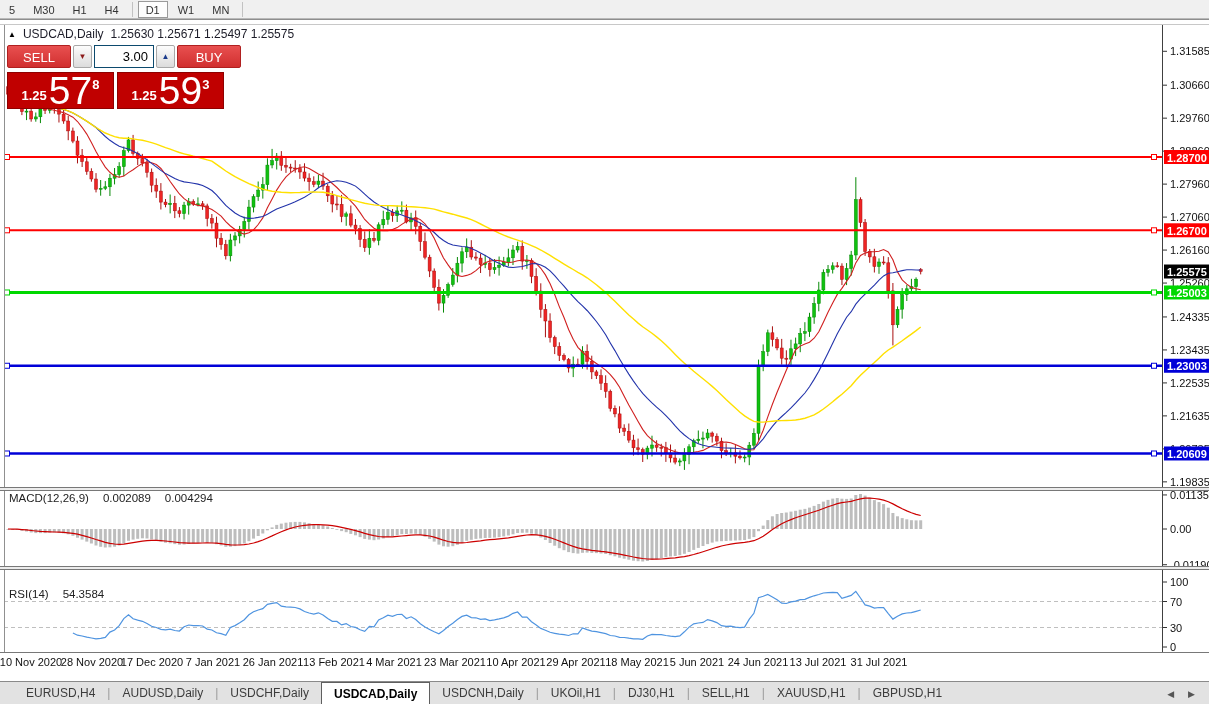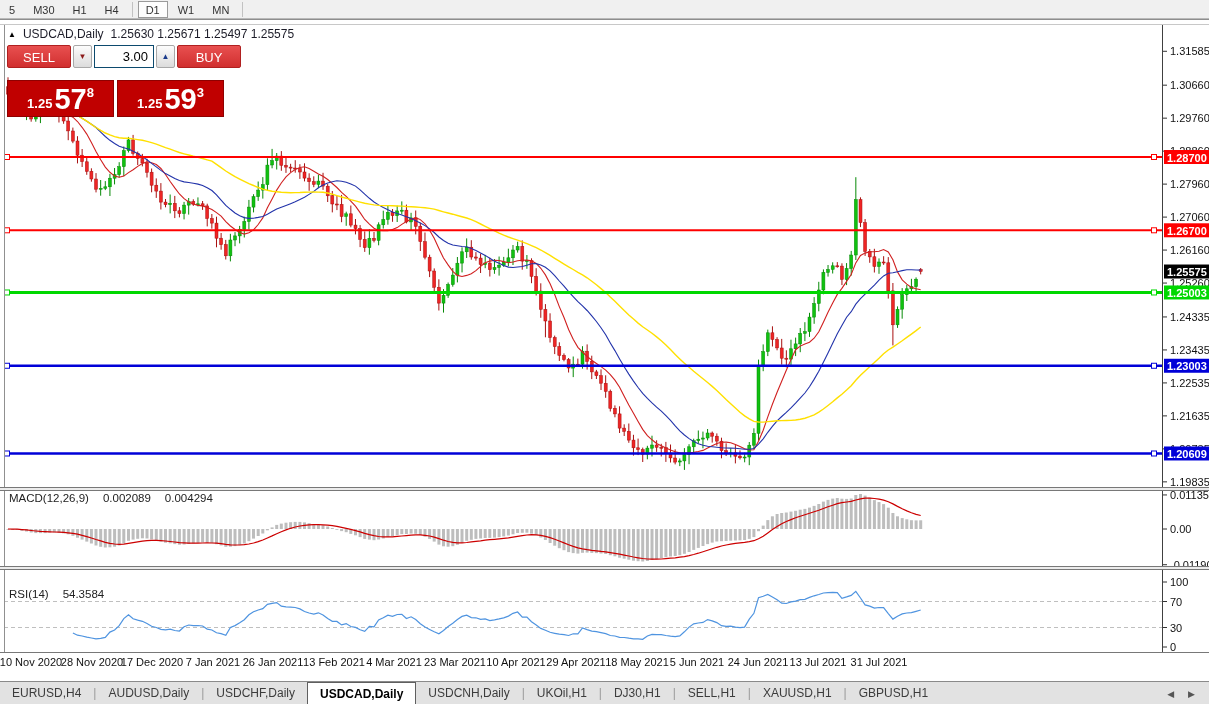--- a/index.html
+++ b/index.html
@@ -25,35 +25,35 @@
   .tp-row1 { display:flex; height:23px; gap:2px; }
   .tp-btn { flex:0 0 64px; background:linear-gradient(#e85050,#d12f2f); color:#fff;
     font-size:13px; text-align:center; line-height:23px; border:1px solid #b02020;
     border-radius:2px; cursor:pointer; }
   .tp-spin { flex:0 0 19px; background:linear-gradient(#fcfcfc,#dcdcdc); border:1px solid #a8a8a8;
     font-size:8px; text-align:center; line-height:21px; cursor:pointer; border-radius:2px; }
   .tp-spin.down { color:#8b1a1a; }
   .tp-spin.up { color:#1a3a8b; }
   .tp-vol { flex:1 1 auto; width:60px; border:1px solid #0c4a6e; font-size:13px;
     text-align:right; padding-right:5px; font-family:"Liberation Sans",sans-serif; }
-  .tp-row2 { display:flex; gap:3px; margin-top:12px; }
+  .tp-row2 { display:flex; gap:3px; margin-top:4px; }
   .tp-price { flex:1 1 0; height:37px; background:#c00000; border:1px solid #8f0000;
     color:#fff; display:flex; align-items:flex-end; justify-content:center;
     padding-bottom:2px; cursor:pointer; }
   .tp-price .small { font-size:13px; font-weight:bold; margin-right:2px; margin-bottom:3px; }
-  .tp-price .big { font-size:29px; font-weight:bold; line-height:30px; }
+  .tp-price .big { font-size:39px; font-weight:normal; line-height:30px; }
   .tp-price .sup { font-size:13px; font-weight:bold; margin-bottom:14px; }
   
   .ind-label { position:absolute; left:9px; font-size:11.5px; color:#222; display:flex; gap:14px; }
   #macd-label { top:472px; }
   #rsi-label  { top:568px; }
   
   .tabbar { position:absolute; left:0; top:661px; width:1209px; height:24px;
     background:#e2e2e2; border-top:1px solid #8a8a8a; display:flex; align-items:stretch;
-    padding-left:0; font-size:12px; color:#3c3c3c; }
+    padding-left:14px; font-size:12px; color:#3c3c3c; }
   .tab { padding:4px 12px 0 12px; cursor:pointer; white-space:nowrap; }
   .tab.active { background:#ffffff; border:1px solid #5f5f5f; border-bottom:none;
     font-weight:bold; color:#000; margin-top:0px; }
   .tab-div { color:#9a9a9a; padding-top:4px; }
   .tab-nav { margin-left:auto; display:flex; align-items:center; gap:14px;
     padding-right:14px; color:#555; font-size:9px; }
   .tab-nav span { cursor:pointer; }
 </style>
 </head>
 <body>

